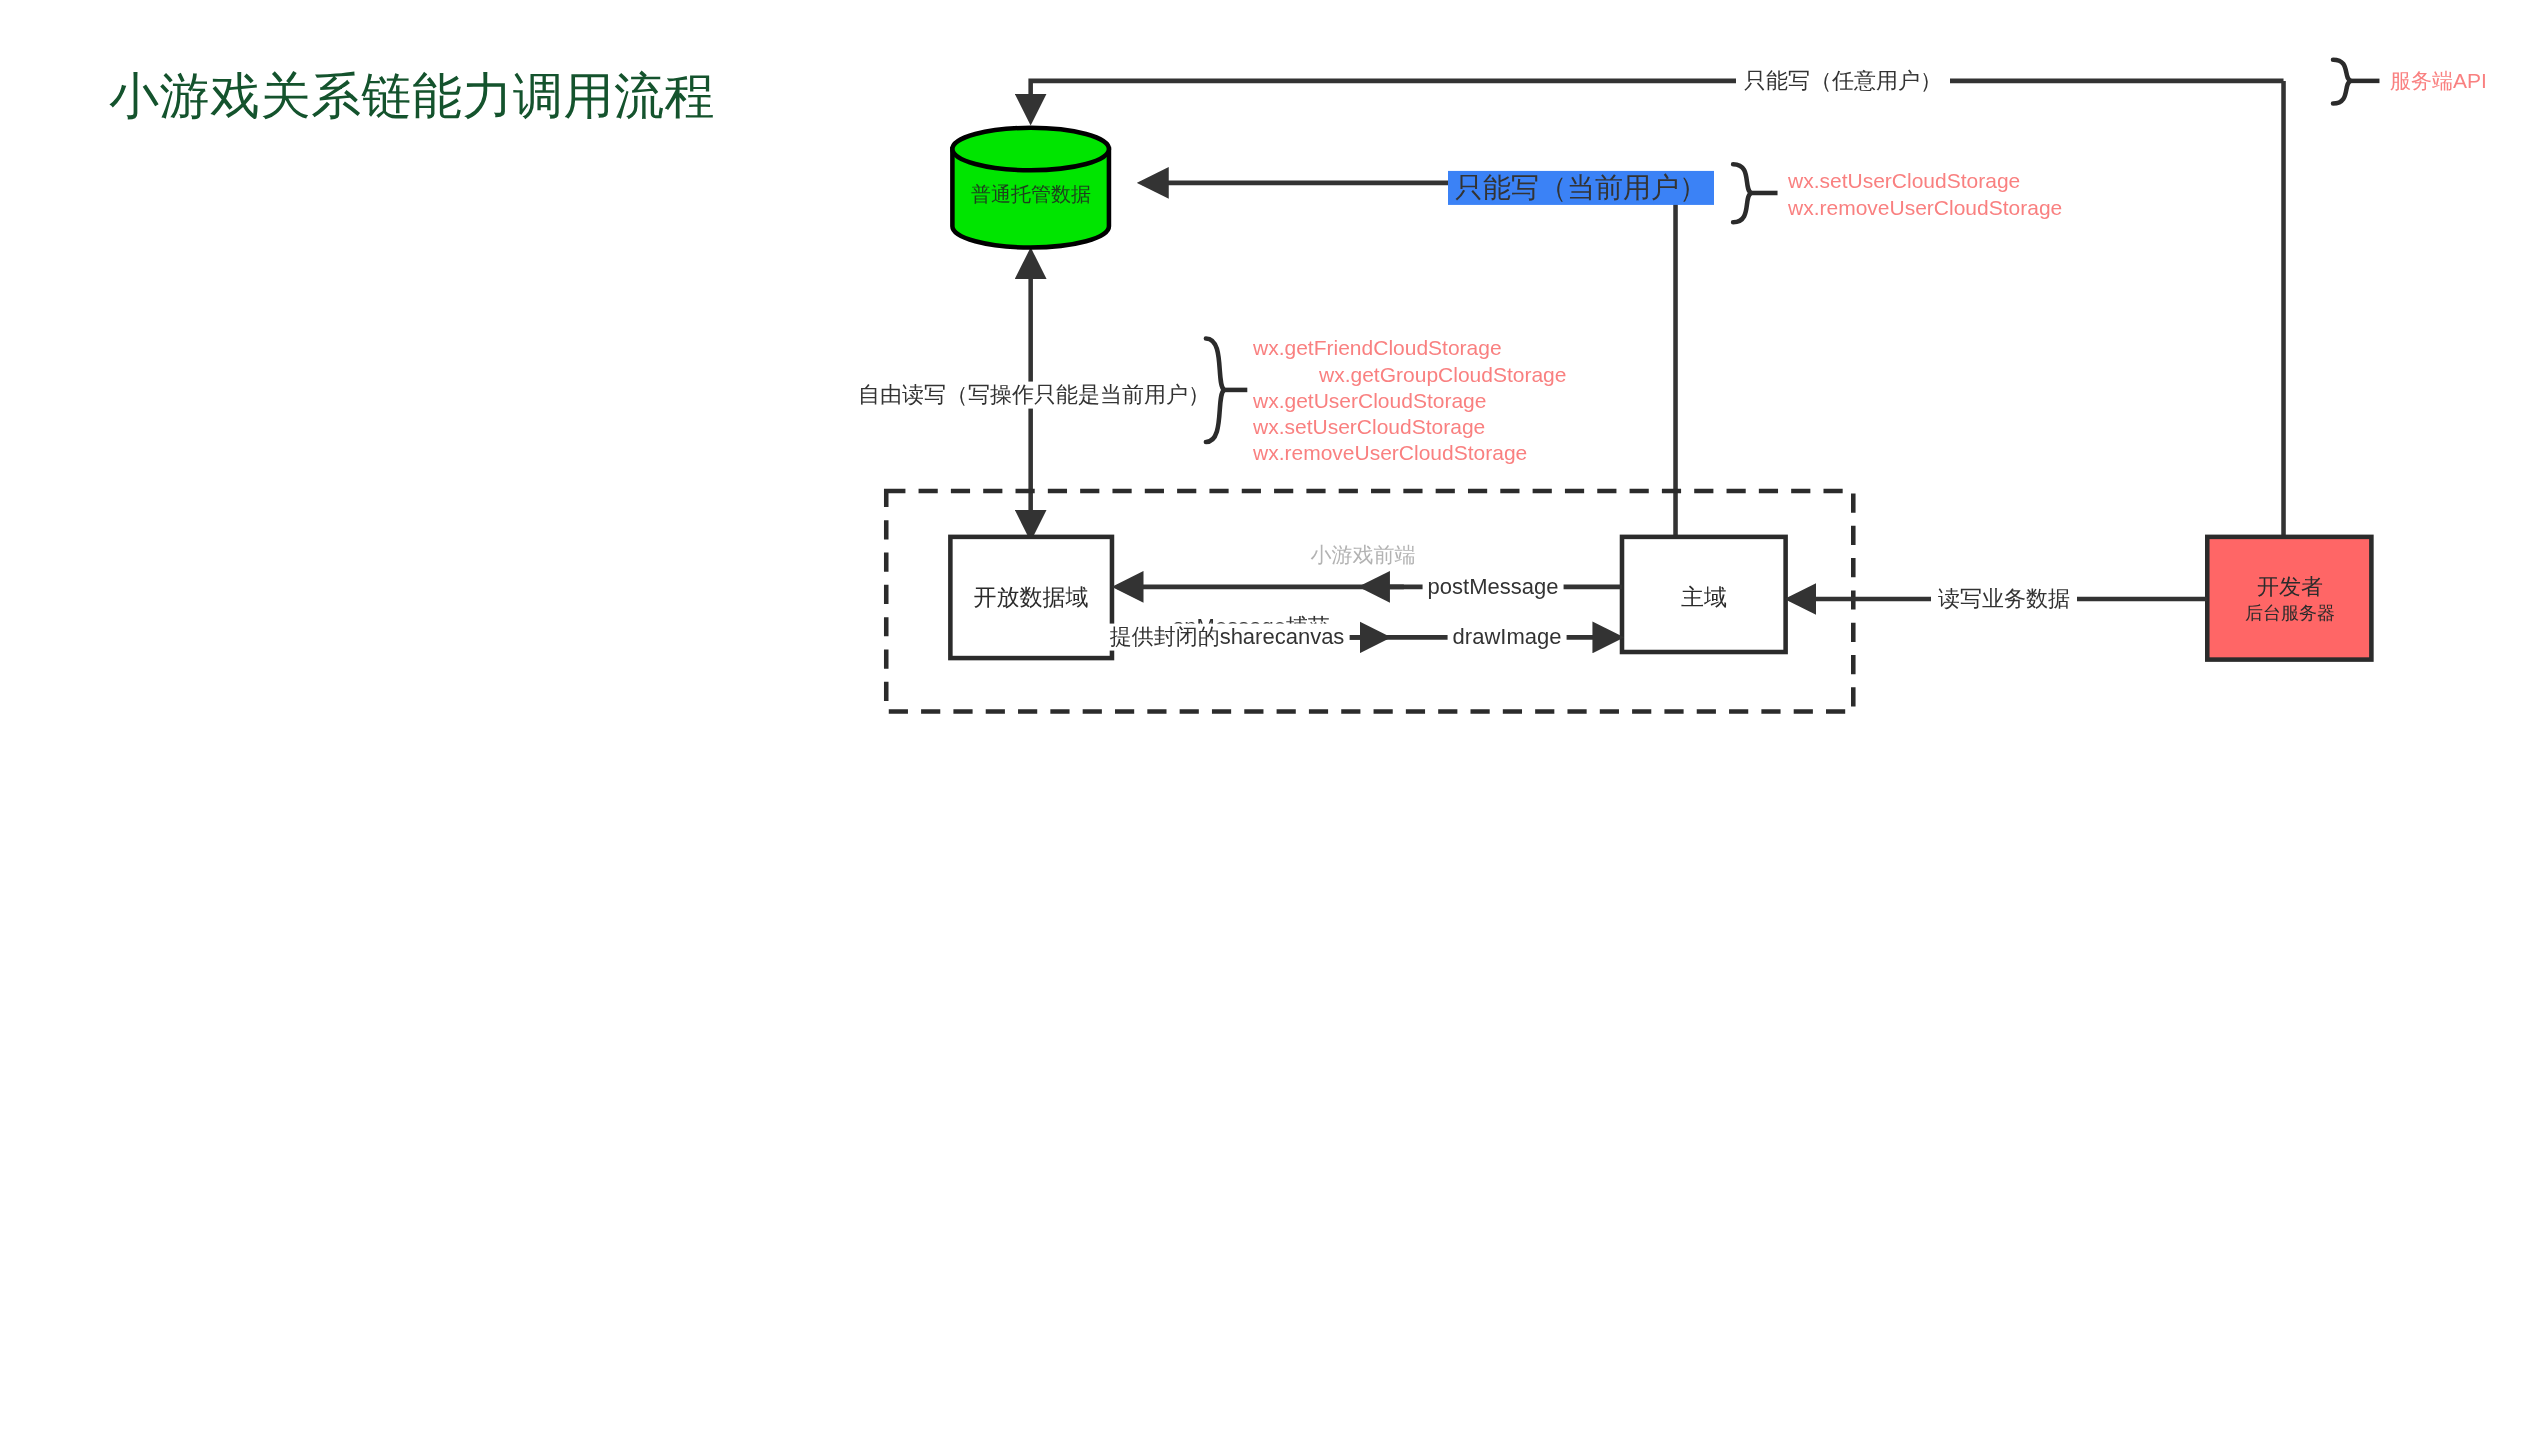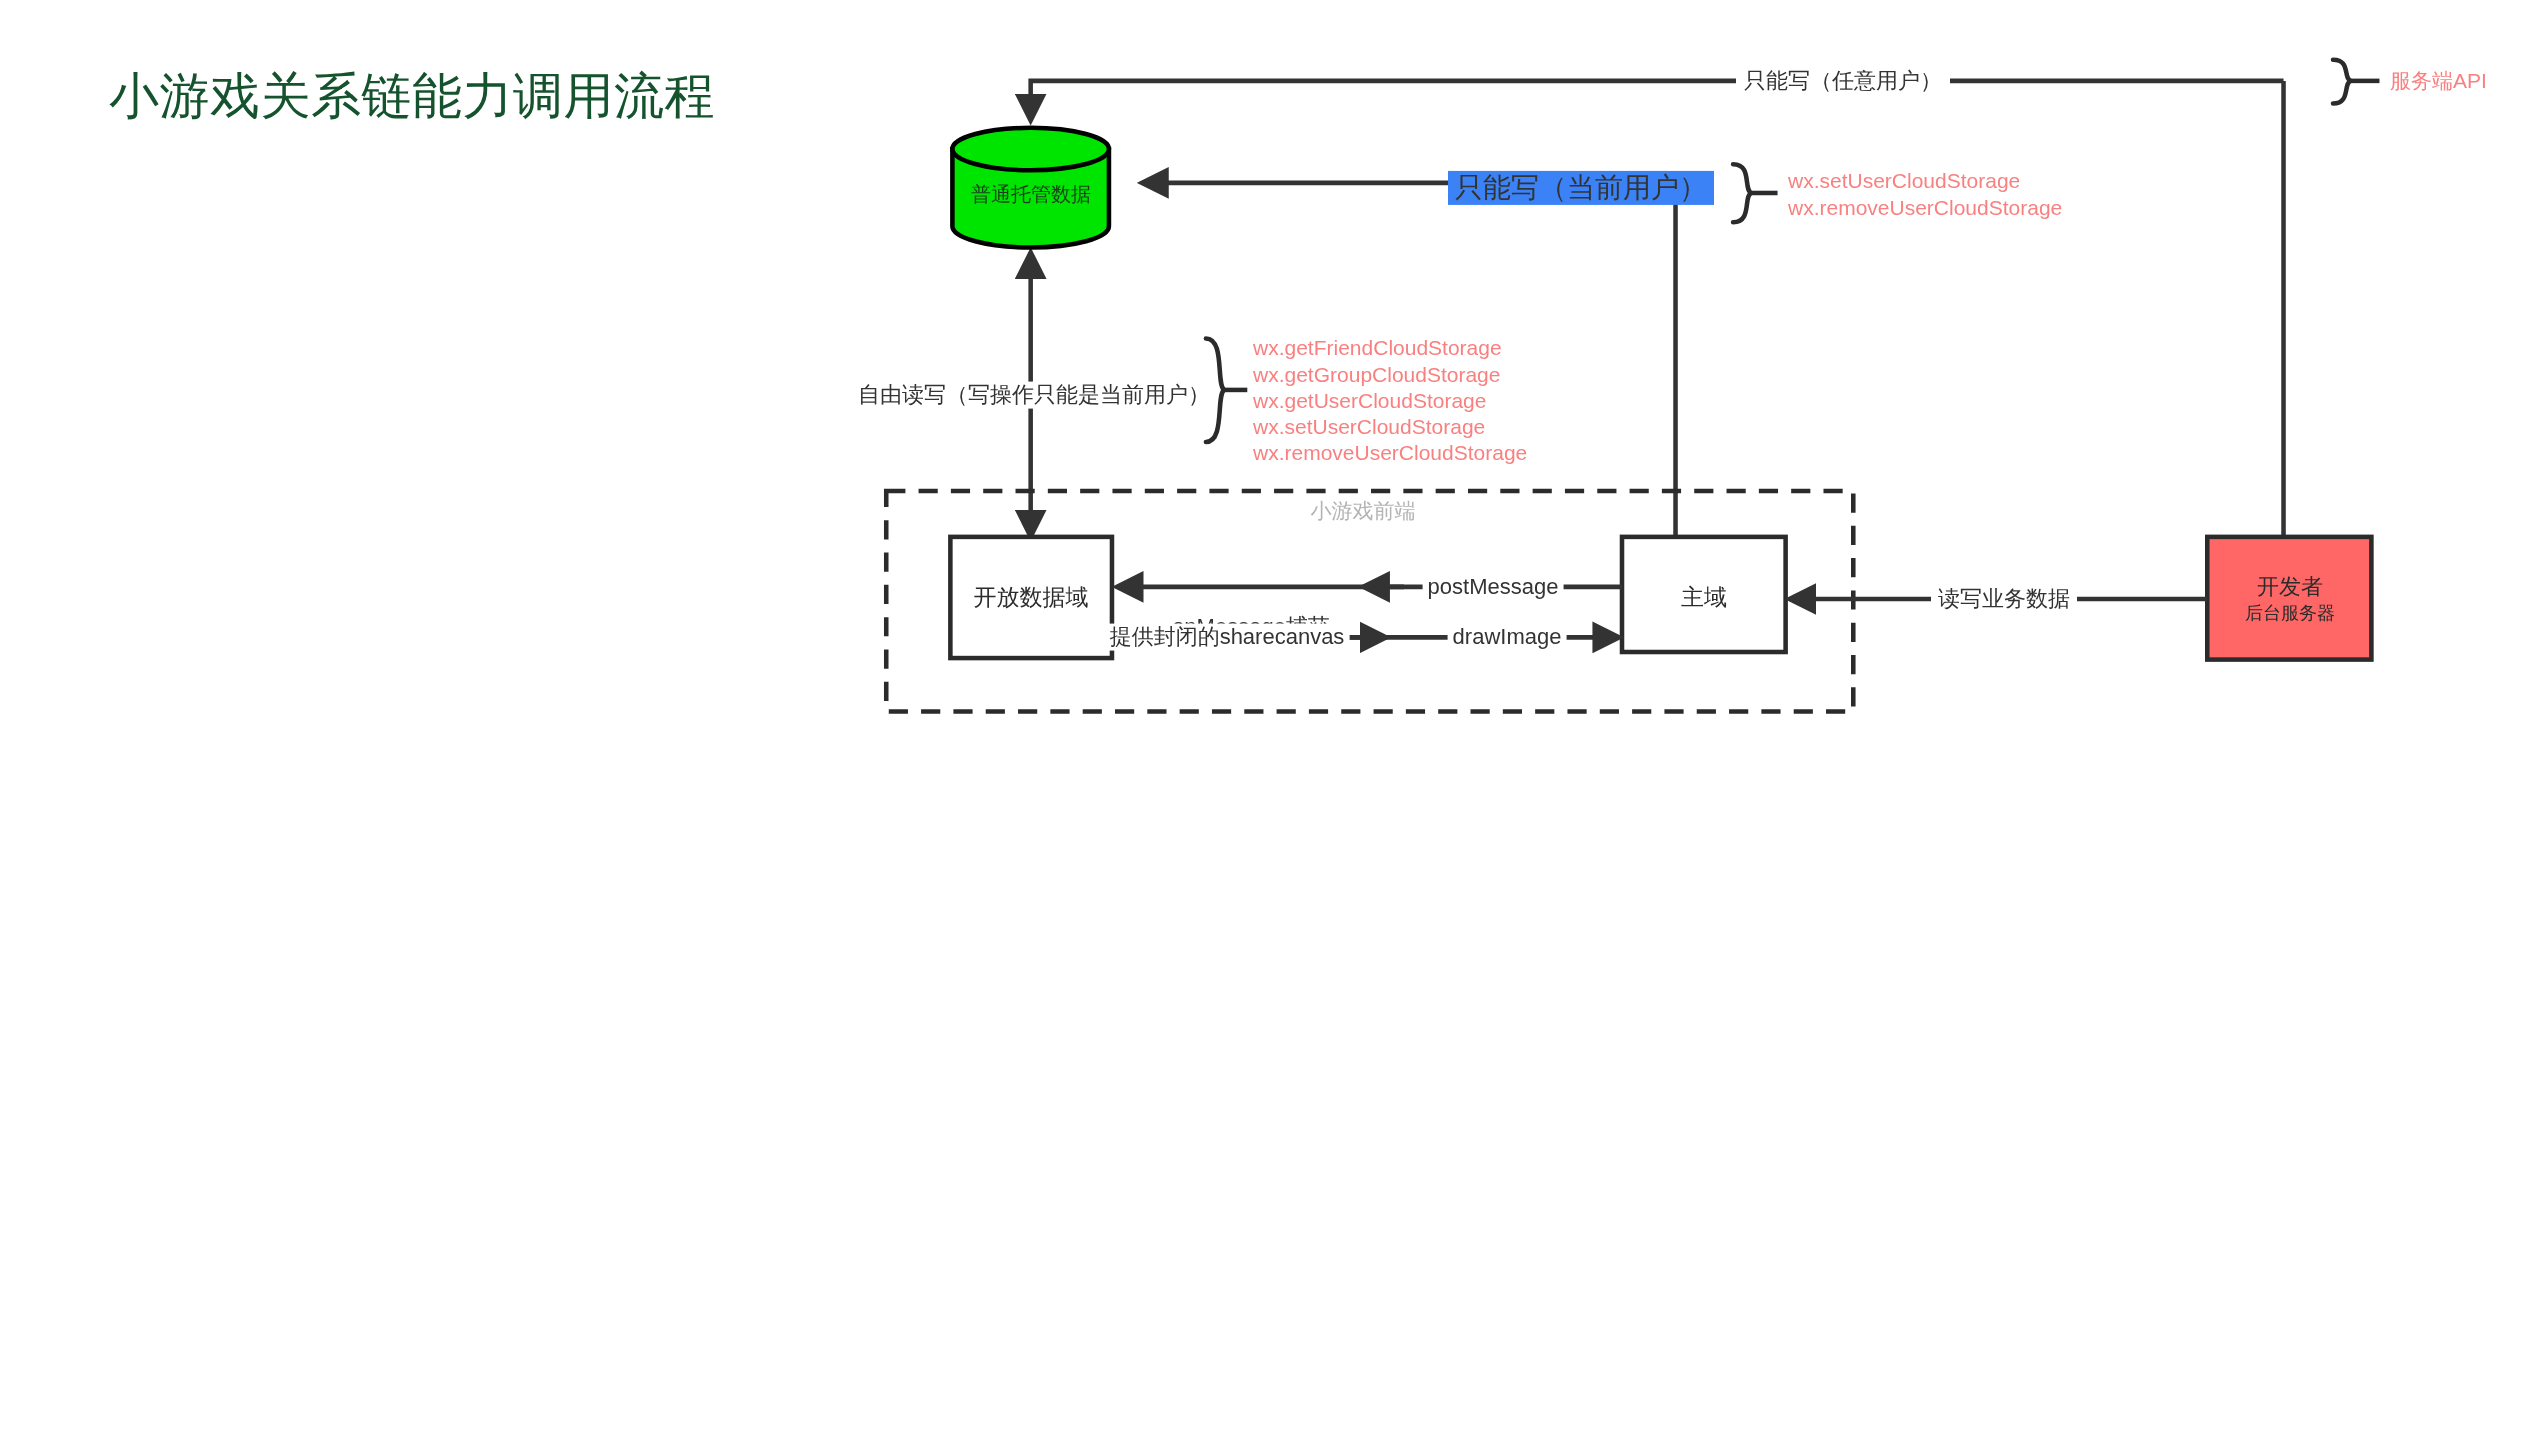--- a/index.html
+++ b/index.html
@@ -46,20 +46,21 @@
   }
   .lbl-api {
     color: #f98080;
   }
   .lbl-node {
     color: #2b2b2b;
     text-align: center;
   }
   .lbl-faint {
     color: #b3b3b3;
+    margin-top: 44px;
   }
   .lbl-db {
     color: #1d3f1d;
   }
   .center {
     transform: translate(-50%, -50%);
   }
   .center-x {
     transform: translateX(-50%);
   }
@@ -131,21 +132,21 @@
   <div class="lbl lbl-api" style="left:2390px; top:68px; font-size:21px;text-align:center;">服务端API</div>
 
   <div class="lbl center" style="left:1581px; top:188px; font-size:28px; background:#3b82f6; padding:0 7px;">只能写（当前用户）</div>
 
   <div class="lbl lbl-api" style="left:1788px; top:168px; font-size:21px;">wx.setUserCloudStorage</div>
   <div class="lbl lbl-api" style="left:1788px; top:195px; font-size:21px;">wx.removeUserCloudStorage</div>
 
   <div class="lbl center" style="left:1034px; top:395px; font-size:22px; background:#ffffff; padding:0 5px;">自由读写（写操作只能是当前用户）</div>
 
   <div class="lbl lbl-api" style="left:1253px; top:335px; font-size:21px;">wx.getFriendCloudStorage</div>
-  <div class="lbl lbl-api" style="left:1253px; top:362px; font-size:21px;">wx.getGroupCloudStorage</div>
+  <div class="lbl lbl-api" style="left:1319px; top:362px; font-size:21px;">wx.getGroupCloudStorage</div>
   <div class="lbl lbl-api" style="left:1253px; top:388px; font-size:21px;">wx.getUserCloudStorage</div>
   <div class="lbl lbl-api" style="left:1253px; top:414px; font-size:21px;">wx.setUserCloudStorage</div>
   <div class="lbl lbl-api" style="left:1253px; top:440px; font-size:21px;">wx.removeUserCloudStorage</div>
 
   <div class="lbl lbl-faint center" style="left:1363px; top:511px; font-size:21px;">小游戏前端</div>
 
   <div class="lbl lbl-node center" style="left:1031px; top:597px; font-size:23px;">开放数据域</div>
 
   <div class="lbl lbl-node center" style="left:1704px; top:597px; font-size:23px;">主域</div>
 

